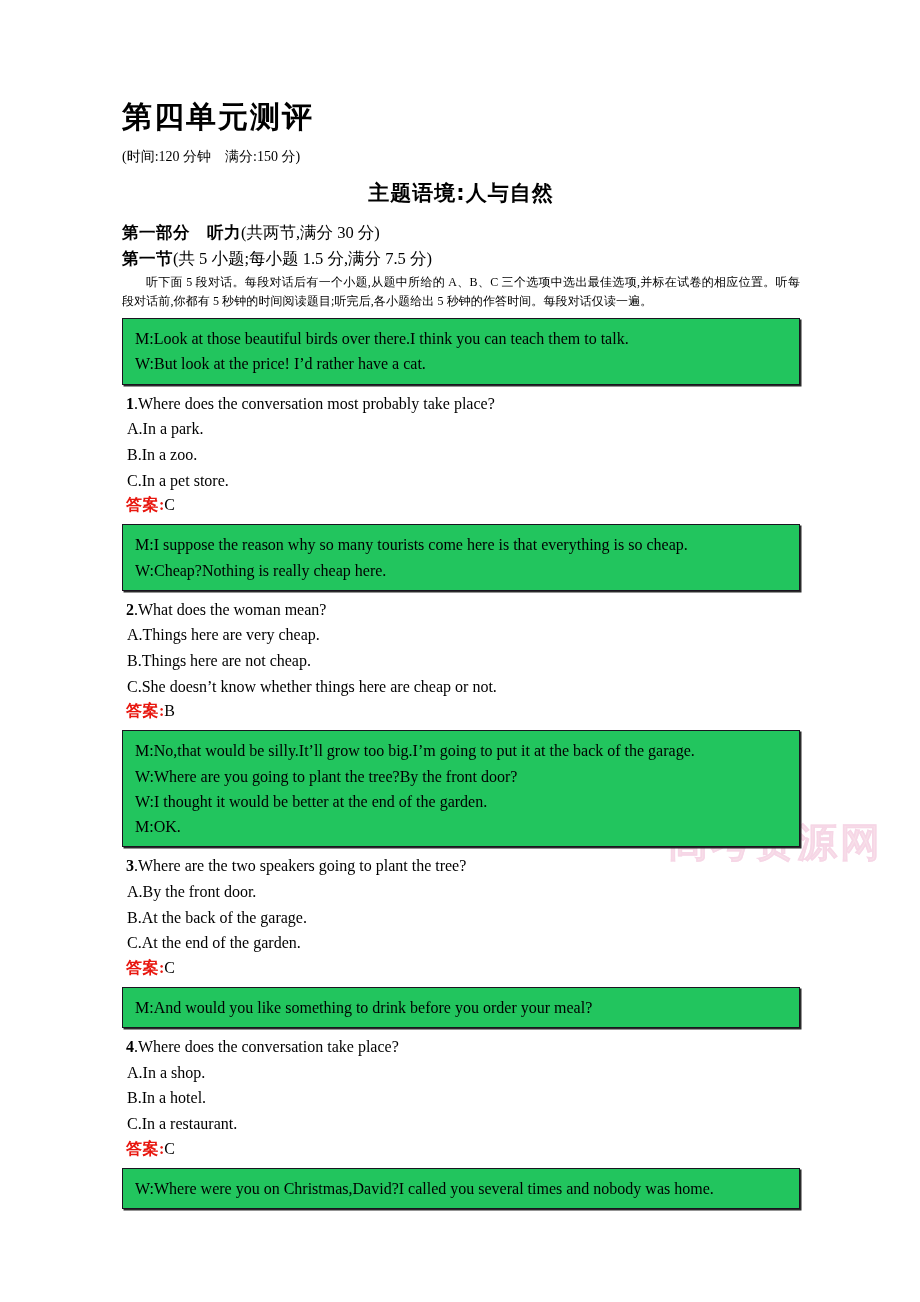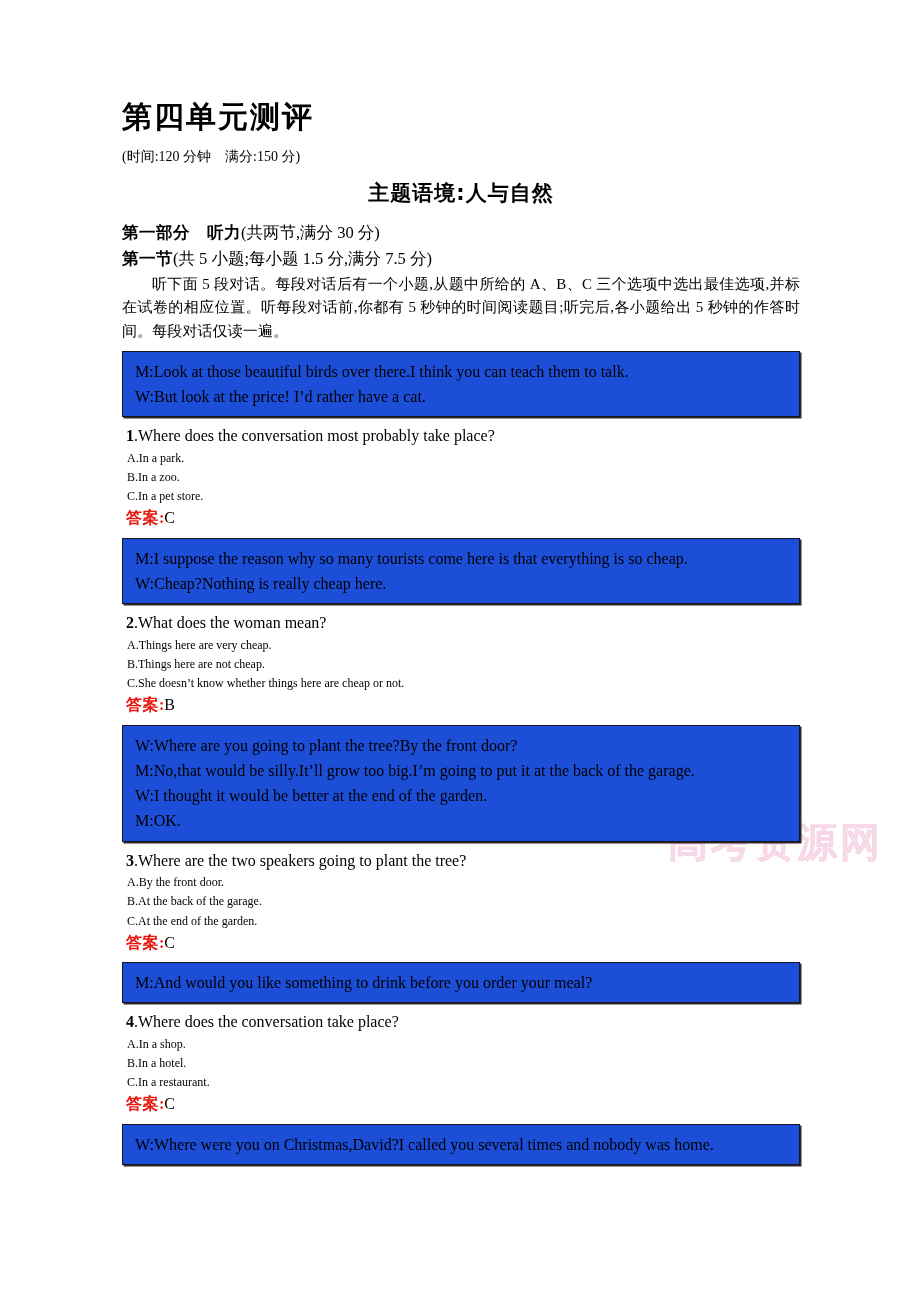--- a/index.html
+++ b/index.html
@@ -84,35 +84,35 @@
   .part-line .bold-cn {
     font-family: "DejaVu Sans", sans-serif;
     font-weight: 700;
     letter-spacing: 0.5px;
   }
   .part-line .tail {
     font-family: "Liberation Serif", serif;
   }
 
   .instructions {
-    font-size: 15px;
+    font-size: 12px;
     line-height: 1.55;
     text-align: justify;
     text-indent: 2em;
     margin: 2px 0 8px 0;
     letter-spacing: 0.1px;
   }
 
   
   .dialog-box {
     border: 1.6px solid #1a1420;
     box-shadow: 1.5px 1.5px 0 0 #2b2b2b;
     padding: 7px 12px 7px 12px;
     margin: 8px 0 6px 0;
-    background: #1d4ed8;
+    background: #22c55e;
     position: relative;
   }
   .dialog-line {
     font-size: 16px;
     line-height: 1.58;
     white-space: nowrap;
   }
 
   
   .question-block {
@@ -121,21 +121,21 @@
   }
   .q-stem {
     font-size: 16px;
     line-height: 1.6;
     margin: 2px 0 0 0;
   }
   .q-stem .qnum {
     font-weight: 700;
   }
   .q-option {
-    font-size: 12px;
+    font-size: 16px;
     line-height: 1.6;
     margin: 0;
     padding-left: 1px;
   }
   .q-answer {
     font-size: 16px;
     line-height: 1.45;
     margin: 0 0 0 0;
   }
   .q-answer .ans-label {
@@ -193,22 +193,22 @@
     </div>
     <div class="question-block">
       <p class="q-stem"><span class="qnum">2</span><span>.What does the woman mean?</span></p>
       <p class="q-option">A.Things here are very cheap.</p>
       <p class="q-option">B.Things here are not cheap.</p>
       <p class="q-option">C.She doesn’t know whether things here are cheap or not.</p>
       <p class="q-answer"><span class="ans-label">答案</span><span class="ans-colon">:</span><span class="ans-value">B</span></p>
     </div>
 
     <div class="dialog-box">
+      <div class="dialog-line">M:No,that would be silly.It’ll grow too big.I’m going to put it at the back of the garage.</div>
       <div class="dialog-line">W:Where are you going to plant the tree?By the front door?</div>
-      <div class="dialog-line">M:No,that would be silly.It’ll grow too big.I’m going to put it at the back of the garage.</div>
       <div class="dialog-line">W:I thought it would be better at the end of the garden.</div>
       <div class="dialog-line">M:OK.</div>
     </div>
     <div class="question-block">
       <p class="q-stem"><span class="qnum">3</span><span>.Where are the two speakers going to plant the tree?</span></p>
       <p class="q-option">A.By the front door.</p>
       <p class="q-option">B.At the back of the garage.</p>
       <p class="q-option">C.At the end of the garden.</p>
       <p class="q-answer"><span class="ans-label">答案</span><span class="ans-colon">:</span><span class="ans-value">C</span></p>
     </div>

